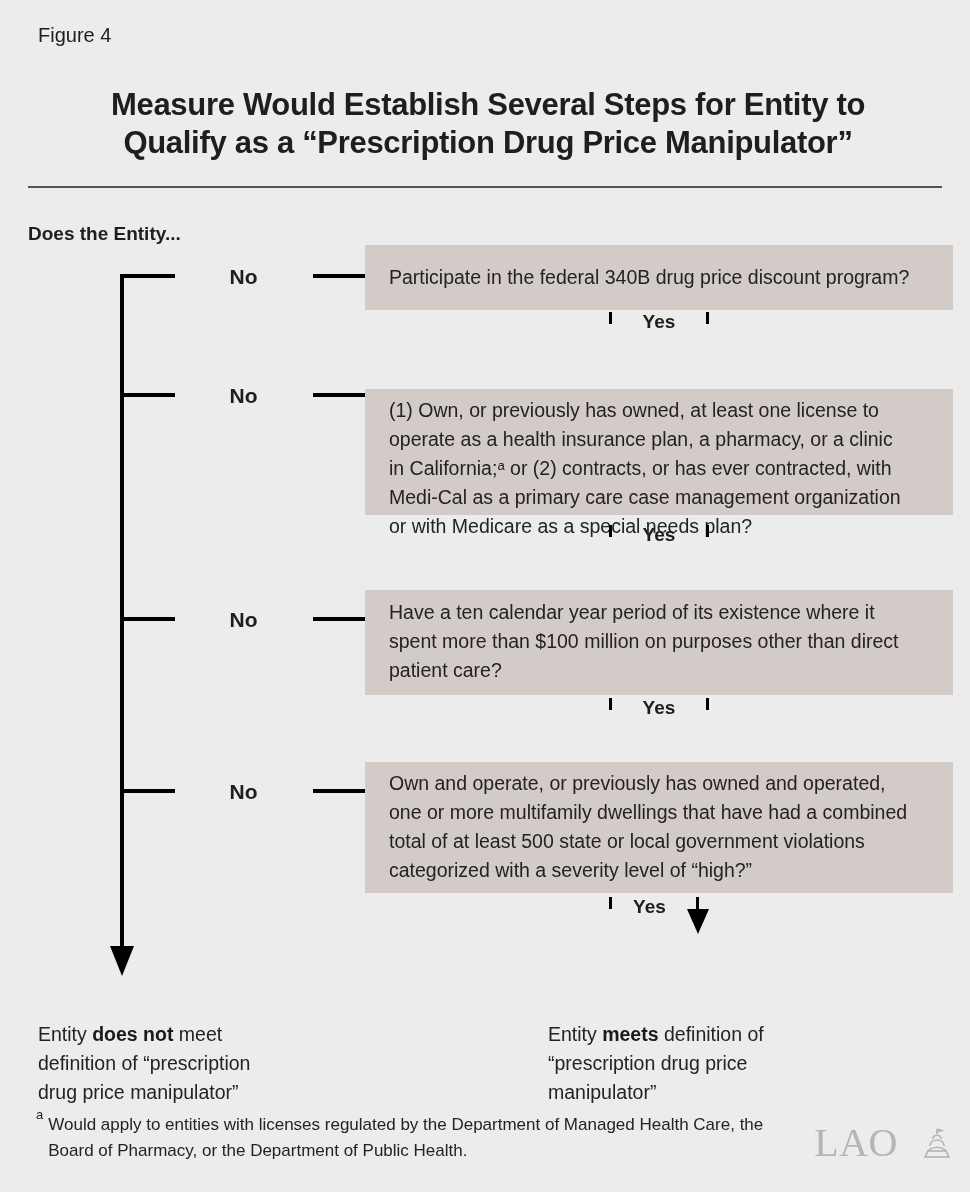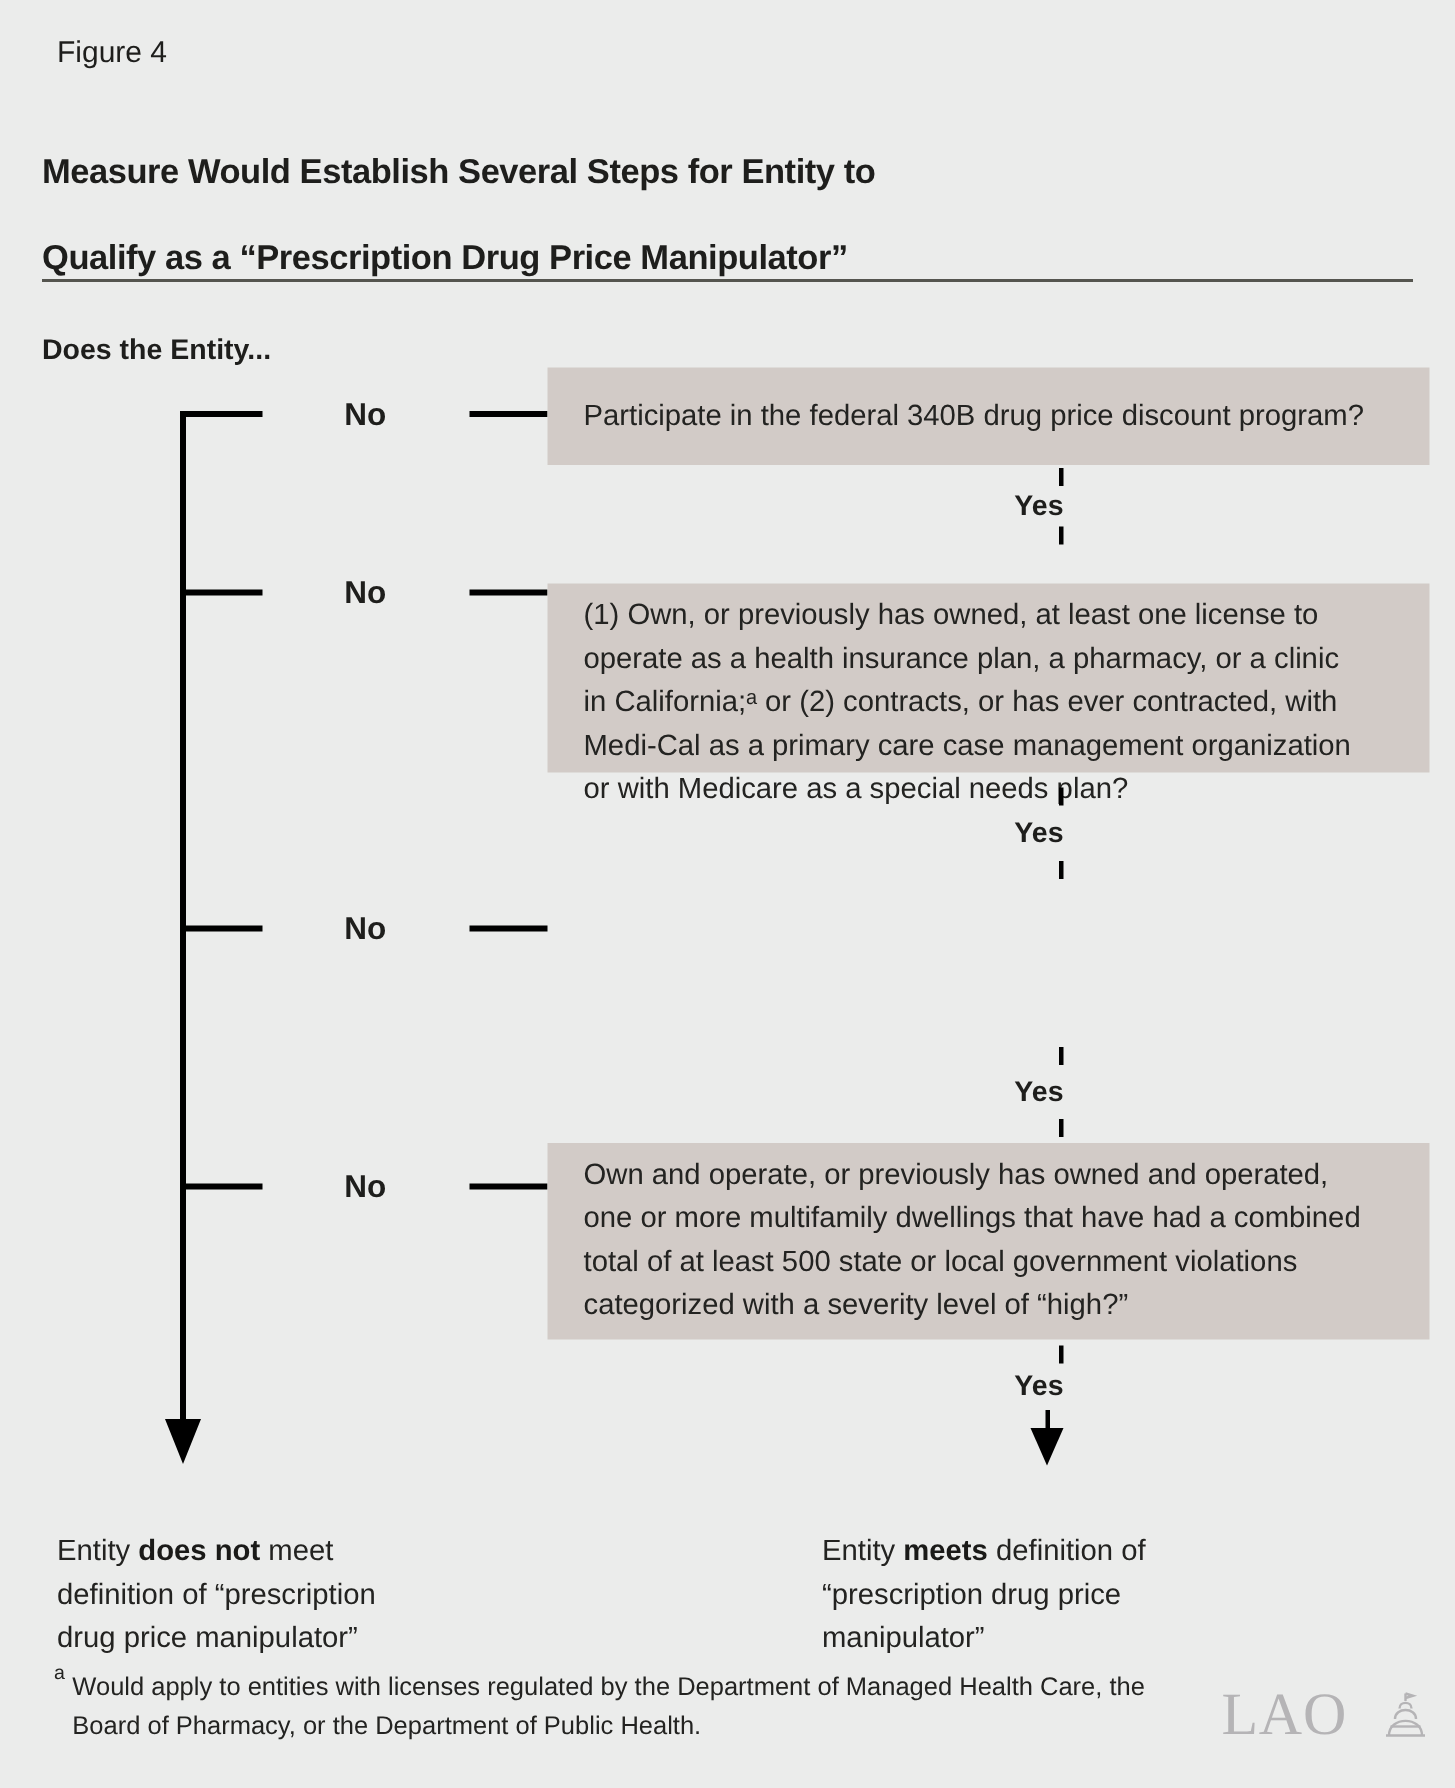--- a/index.html
+++ b/index.html
@@ -11,22 +11,23 @@
     color:var(--text,#1e1e1c);
     overflow:hidden;
   }
   .pre{white-space:pre-line;}
   #figure-label{
     position:absolute;left:38px;top:24px;
     font-size:20px;font-weight:400;
   }
   #title{
     position:absolute;left:28px;top:86px;width:920px;
-    font-size:23px;font-weight:700;line-height:57px;
+    font-size:31px;font-weight:700;line-height:38px;
     letter-spacing:-0.3px;
+    text-align:center;
   }
   #divider{
     position:absolute;left:28px;top:186px;width:914px;
     border:none;border-top:2px solid #55554f;margin:0;
   }
   #intro{
     position:absolute;left:28px;top:212px;
     font-size:19px;font-weight:700;margin-top:11px;
   }
   
@@ -59,21 +60,21 @@
     font-size:19.5px;line-height:29px;color:#232321;
     padding:0 18px 0 24px;
   }
   #qbox-0{top:245px;height:65px;display:flex;align-items:center;}
   #qbox-1{top:389px;height:126px;padding-top:7px;}
   #qbox-2{top:590px;height:105px;padding-top:8px;}
   #qbox-3{top:762px;height:131px;padding-top:7px;}
   
   .yes-connector{
     position:absolute;left:609px;width:100px;
-    display:flex;flex-direction:column;align-items:flex-end;
+    display:flex;flex-direction:row;align-items:flex-start;
     justify-content:space-between;
   }
   #yes-connector-1{top:312px;height:51px;}
   #yes-connector-2{top:525px;height:61px;}
   #yes-connector-3{top:698px;height:60px;}
   #yes-connector-4{top:897px;height:80px;}
   .tick{width:3px;height:12px;background:#000;}
   .yes-label{font-size:19px;font-weight:700;line-height:1;}
   .down-arrow{display:flex;flex-direction:column;align-items:center;}
   .down-arrow .shaft{width:3px;height:12px;background:#000;}
@@ -149,20 +150,23 @@
   </div>
 
   <div id="qbox-0" class="qbox">
     <span class="pre">Participate in the federal 340B drug price discount program?</span>
   </div>
   <div id="qbox-1" class="qbox pre">(1) Own, or previously has owned, at least one license to
 operate as a health insurance plan, a pharmacy, or a clinic
 in California;ᵃ or (2) contracts, or has ever contracted, with
 Medi-Cal as a primary care case management organization
 or with Medicare as a special needs plan?</div>
+  <div id="qbox-2" class="qbox pre">Have a ten calendar year period of its existence where it
+spent more than $100 million on purposes other than direct
+patient care?</div>
   <div id="qbox-3" class="qbox pre">Own and operate, or previously has owned and operated,
 one or more multifamily dwellings that have had a combined
 total of at least 500 state or local government violations
 categorized with a severity level of “high?”</div>
 
   <div id="yes-connector-1" class="yes-connector">
     <span class="tick"></span>
     <span class="yes-label">Yes</span>
     <span class="tick"></span>
   </div>

